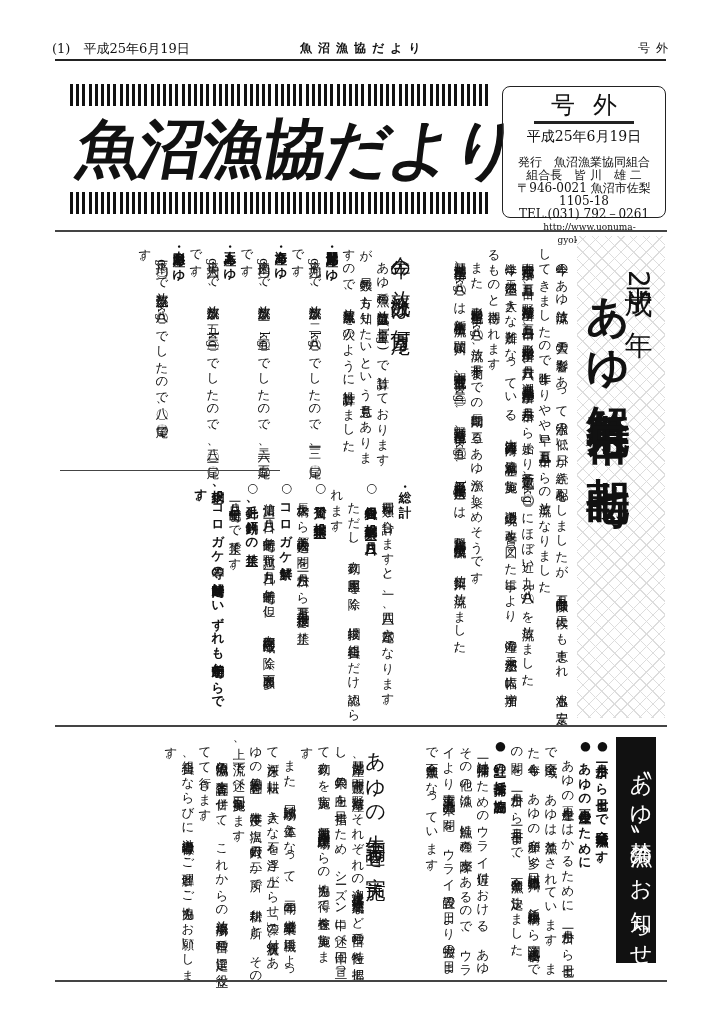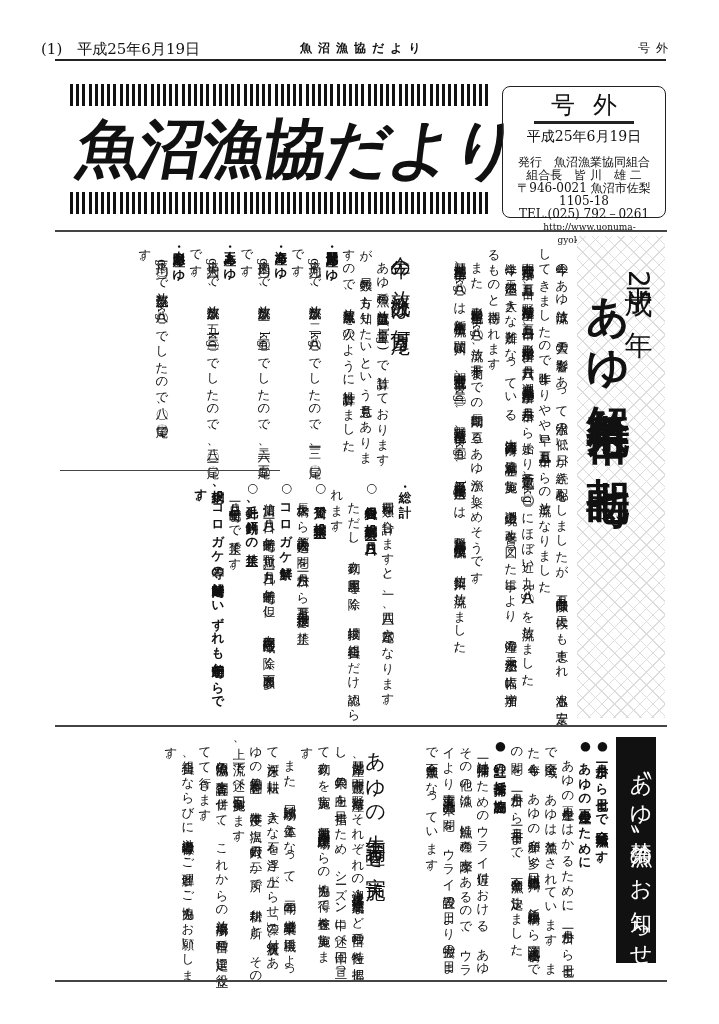--- a/index.html
+++ b/index.html
@@ -1,19 +1,19 @@
 <!DOCTYPE html>
 <html><head>
 <meta charset="utf-8">
 <style>
   html,body{margin:0;padding:0;background:#fff;}
   body{width:719px;height:1024px;position:relative;overflow:hidden;font-family:"DejaVu Serif","Liberation Serif",serif;color:#111;}
   .abs{position:absolute;}
   
-  .run-left{left:41px;top:40px;font-size:15px;}
+  .run-left{left:52px;top:40px;font-size:13px;}
   .run-center{left:300px;top:40px;font-size:12px;letter-spacing:6px;font-weight:bold;}
   .run-right{left:638px;top:40px;font-size:12px;letter-spacing:6px;}
   .run-rule{left:55px;top:59px;width:611px;height:2px;background:#222;}
   
   .mast{left:70px;top:84px;width:418px;height:130px;}
   .stripes{position:absolute;left:0;width:100%;height:22px;
     background:repeating-linear-gradient(90deg,#111 0 3px,transparent 3px 6.2px);}
   .stripes.top{top:0;clip-path:polygon(0 0,100% 0,100% 100%,0 100%);}
   .stripes.bot{bottom:0;}
   .mast-title{position:absolute;left:8px;top:22px;width:410px;height:86px;
@@ -61,21 +61,21 @@
   <div class="stripes bot"></div>
 </div>
 
 <div class="abs infobox">
   <div class="gogai">号外</div>
   <div class="gogai-rule"></div>
   <div class="ib-date">平成25年6月19日</div>
   <div class="ib-line ib-first">発行　魚沼漁業協同組合</div>
   <div class="ib-line">組合長　皆 川　雄 二</div>
   <div class="ib-line">〒946-0021 魚沼市佐梨1105-18</div>
-  <div class="ib-line">TEL.(025) 792－0261</div>
+  <div class="ib-line">TEL.(031) 792－0261</div>
   <div class="ib-line ib-url">http://www.uonuma-gyokyou.or.jp/</div>
 </div>
 
 <div class="abs hrule" style="left:55px;top:230px;width:612px;"></div>
 
 <div class="abs banner">
   <div class="vtext banner-year">平成25年</div>
   <div class="vtext banner-main">あゆ解禁七月十日　朝七時</div>
 </div>
 

